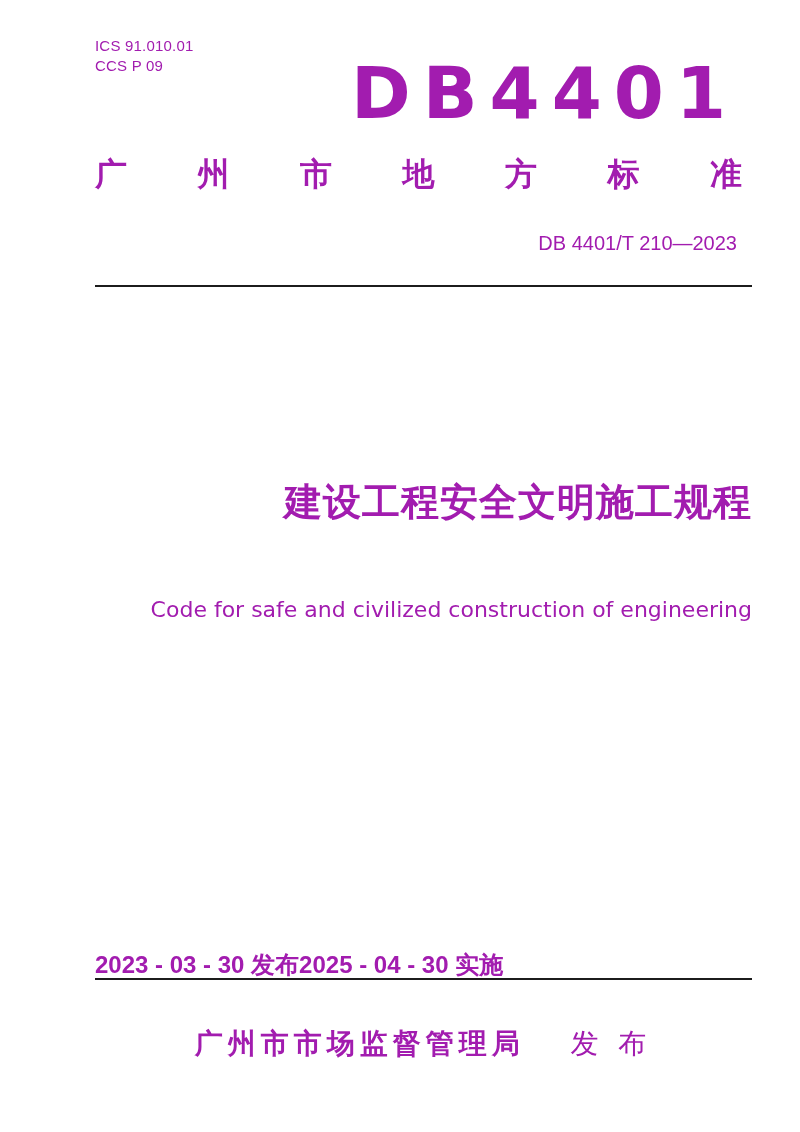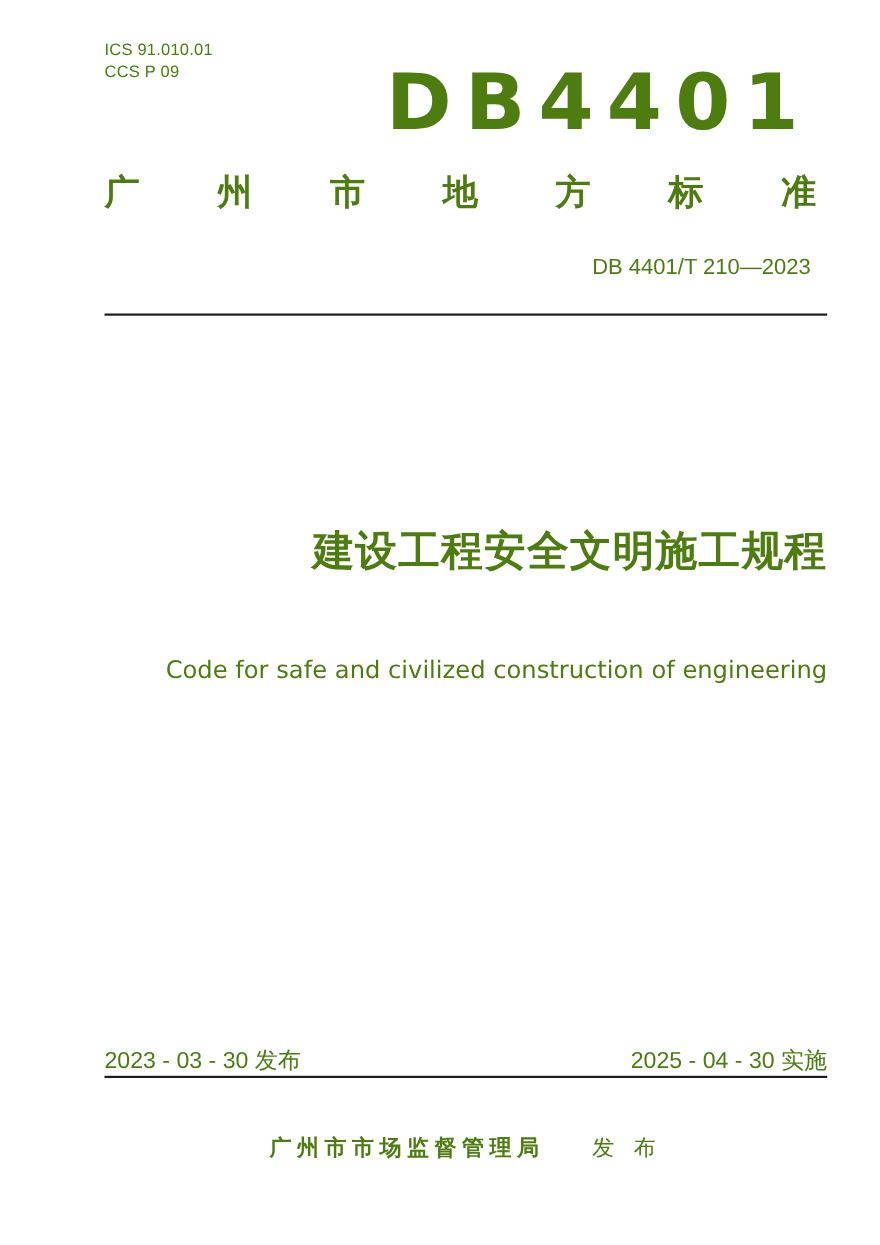--- a/index.html
+++ b/index.html
@@ -5,21 +5,21 @@
   html, body {
     margin: 0;
     padding: 0;
     background: #ffffff;
   }
   .page {
     position: relative;
     width: 800px;
     height: 1132px;
     background: #ffffff;
-    color: #4d7c0f;
+    color: #a21caf;
     font-family: "Liberation Sans", sans-serif;
     overflow: hidden;
   }
   .ics-block {
     position: absolute;
     left: 95px;
     top: 36px;
     font-size: 15px;
     line-height: 20px;
     letter-spacing: 0.2px;
@@ -88,33 +88,32 @@
     font-size: 22px;
     line-height: 26px;
     white-space: nowrap;
   }
   .dates-row {
     position: absolute;
     left: 95px;
     right: 48px;
     top: 953px;
     display: flex;
-    justify-content: space-between;
-    font-size: 21px;
+    font-size: 24px;
     line-height: 24px;
-    font-weight: 400;
+    font-weight: 700;
     white-space: nowrap;
   }
   .publisher-row {
     position: absolute;
     left: 95px;
     right: 48px;
     top: 1030px;
     text-align: center;
-    font-size: 20px;
+    font-size: 28px;
     line-height: 28px;
     white-space: nowrap;
   }
   .publisher-name {
     font-weight: bold;
     letter-spacing: 5px;
   }
   .publish-label {
     margin-left: 38px;
     letter-spacing: 6px;

